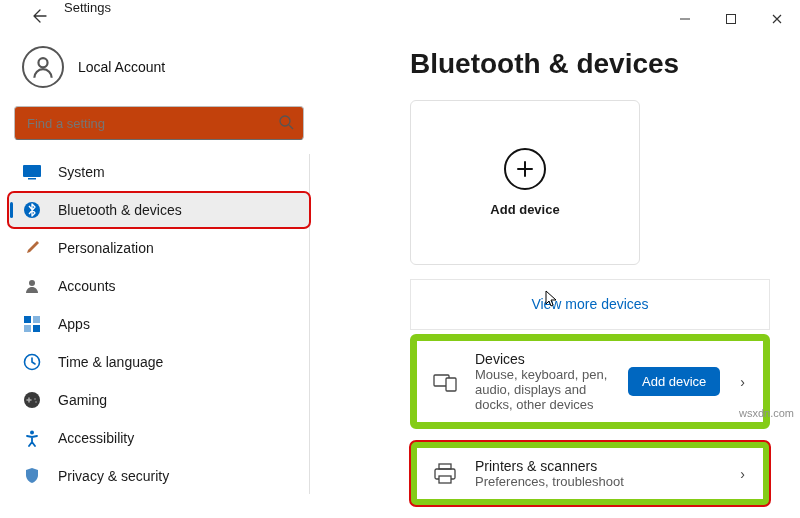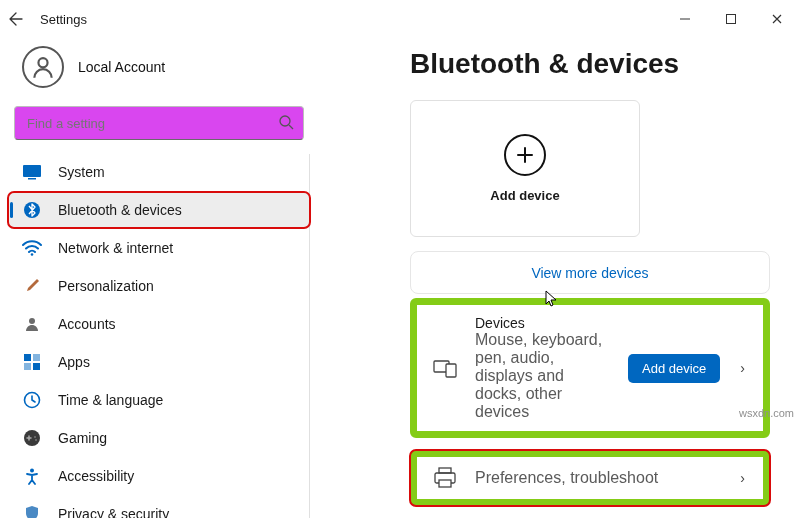--- a/index.html
+++ b/index.html
@@ -1,48 +1,48 @@
 <!DOCTYPE html>
 <html><head>
 <meta charset="utf-8">
 <style>
   * { box-sizing: border-box; margin: 0; padding: 0; font-family: "Segoe UI", Arial, sans-serif; }
   body { background: #fff; width: 800px; height: 518px; overflow: hidden; color: #1a1a1a; }
-  .titlebar { height: 38px; display: flex; align-items: center; padding-left: 0; }
+  .titlebar { height: 38px; display: flex; padding-left: 24px; }
   .titlebar .back { width: 32px; height: 32px; display:flex; align-items:center; justify-content:center; border-radius:4px; }
   .titlebar .title { font-size: 13px; margin-left: 8px; }
   .win-controls { margin-left:auto; display:flex; }
   .win-controls div { width: 46px; height: 38px; display:flex; align-items:center; justify-content:center; font-size:14px; }
   .content { display:flex; height: calc(518px - 38px); }
   .sidebar { width: 320px; padding: 0 10px 0 8px; display:flex; flex-direction:column; overflow:hidden; }
   .account { display:flex; align-items:center; gap:14px; padding: 8px 14px 18px 14px; }
   .avatar { width:42px; height:42px; border-radius:50%; border:2px solid #555; display:flex; align-items:center; justify-content:center; }
   .account-name { font-size:14px; color:#111; }
   .search { margin: 0 6px 14px 6px; position:relative; }
-  .search input { width:100%; height:34px; border:1px solid #bdbdbd; border-bottom:1.5px solid #6a6a6a; border-radius:4px; padding:0 36px 0 12px; font-size:13px; background:#d946ef; }
+  .search input { width:100%; height:34px; border:1px solid #bdbdbd; border-bottom:1.5px solid #6a6a6a; border-radius:4px; padding:0 36px 0 12px; font-size:13px; background:#c2410c; }
   .search .mag { position:absolute; right:10px; top:8px; color:#555; }
   .nav { display:flex; flex-direction:column; gap:2px; position:relative; }
   .nav-divider { position:absolute; right:0; top:0; bottom:0; width:1px; background:#e0e0e0; }
   .nav-item { display:flex; align-items:center; gap:16px; padding:8px 12px 8px 14px; border-radius:6px; font-size:14px; position:relative; }
   .nav-item.active { background:#ededed; }
   .nav-item.active::before { content:""; position:absolute; left:2px; top:10px; bottom:10px; width:3px; background:#0067c0; border-radius:2px; }
   .redbox { outline:2.5px solid #d90b0b; outline-offset:-1px; }
   .icon { width:20px; height:20px; display:flex; align-items:center; justify-content:center; flex:0 0 20px; }
   .main { flex:1; padding: 10px 30px 0 90px; display:flex; flex-direction:column; }
   .page-title { font-size:28px; font-weight:600; margin-bottom:20px; }
   .add-tile { width:230px; height:168px; border:1px solid #e0e0e0; border-radius:6px; display:flex; flex-direction:column; align-items:center; justify-content:center; gap:12px; margin-bottom:14px; }
   .add-circle { width:42px; height:42px; border:2px solid #111; border-radius:50%; display:flex; align-items:center; justify-content:center; }
   .add-label { font-size:13px; font-weight:600; }
   .cursor { position:absolute; left:545px; top:290px; font-size:14px; color:#000; }
-  .view-more { width:100%; height:52px; border:1px solid #e6e6e6; border-radius:8px; display:flex; align-items:center; justify-content:center; color:#0067c0; font-size:14px; margin-bottom:4px; }
+  .view-more { width:100%; height:52px; border:1px solid #e6e6e6; border-radius:0; display:flex; align-items:center; justify-content:center; color:#0067c0; font-size:14px; margin-bottom:4px; }
   .card { width:100%; border:7px solid #84cc16; border-radius:6px; padding:10px 14px; display:flex; align-items:center; gap:16px; margin-bottom:12px; }
   .card-icon { width:28px; display:flex; align-items:center; justify-content:center; }
   .card-body { flex:1; }
   .card-title { font-size:14px; }
-  .card-sub { font-size:16px; color:#5a5a5a; }
+  .card-sub { font-size:13px; color:#5a5a5a; }
   .pill-btn { background:#0067c0; color:#fff; border:none; border-radius:5px; padding:7px 14px; font-size:13px; }
   .chev { color:#444; font-size:14px; padding:0 4px; }
   .watermark { position:absolute; right:6px; top:378px; font-size:11px; color:#8f8f8f;margin-top:29px; }
 </style>
 </head>
 <body>
 
 <div class="titlebar">
   <div class="back">
     <svg width="16" height="16" viewBox="0 0 16 16">
@@ -105,29 +105,20 @@
       <div class="nav-item active redbox">
         <span class="icon">
             <svg width="18" height="18" viewBox="0 0 18 18">
               <circle cx="9" cy="9" r="8" fill="#0067c0"></circle>
               <path d="M6 5l6 7-3 3V3l3 3-6 7" stroke="#fff" stroke-width="1.3" fill="none" stroke-linejoin="round"></path>
             </svg>
           </span>
         <span>Bluetooth &amp; devices</span>
       </div>
 
-      <div class="nav-item">
-        <span class="icon">
-            <svg width="20" height="16" viewBox="0 0 20 16">
-              <path d="M1 5c5-5 13-5 18 0M4 8.5c3.3-3.3 8.7-3.3 12 0M7 12c1.7-1.7 4.3-1.7 6 0" stroke="#0067c0" stroke-width="2" fill="none" stroke-linecap="round"></path>
-              <circle cx="10" cy="14.5" r="1.3" fill="#0067c0"></circle>
-            </svg>
-          </span>
-        <span>Network &amp; internet</span>
-      </div>
 
       <div class="nav-item">
         <span class="icon">
             <svg width="18" height="18" viewBox="0 0 18 18">
               <path d="M14 2l2 2-9 9-3 1 1-3z" fill="#b46a3c"></path>
             </svg>
           </span>
         <span>Personalization</span>
       </div>
 
@@ -227,20 +218,21 @@
 
     <div class="card redbox">
       <div class="card-icon">
         <svg width="24" height="22" viewBox="0 0 24 22">
             <rect x="6" y="1" width="12" height="5" stroke="#444" stroke-width="1.3" fill="none"></rect>
             <rect x="2" y="6" width="20" height="10" rx="1.5" stroke="#444" stroke-width="1.3" fill="none"></rect>
             <rect x="6" y="13" width="12" height="7" stroke="#444" stroke-width="1.3" fill="#fff"></rect>
           </svg>
       </div>
       <div class="card-body">
+        <div class="card-title">Printers &amp; scanners</div>
         <div class="card-sub">Preferences, troubleshoot</div>
       </div>
       <span class="chev">›</span>
     </div>
   </div>
 </div>
 
 <div class="cursor">
   <svg width="14" height="18" viewBox="0 0 14 18">
       <path d="M1 1l0 13 3-3 2 5 2-1-2-5h5z" fill="#fff" stroke="#000" stroke-width="1"></path>

